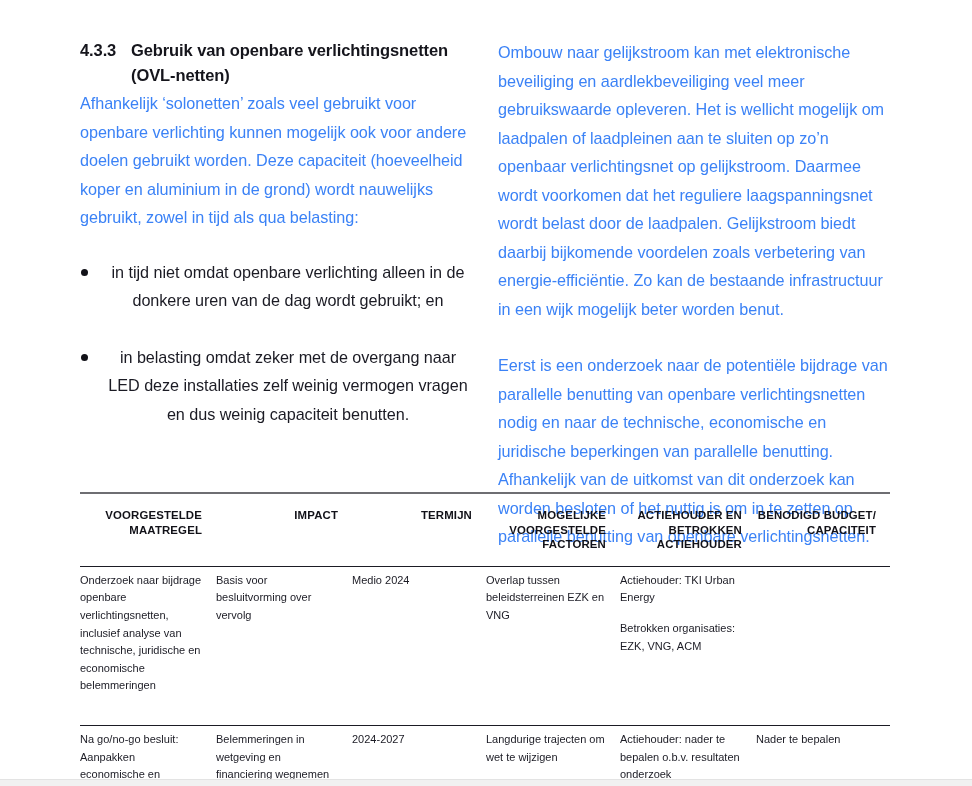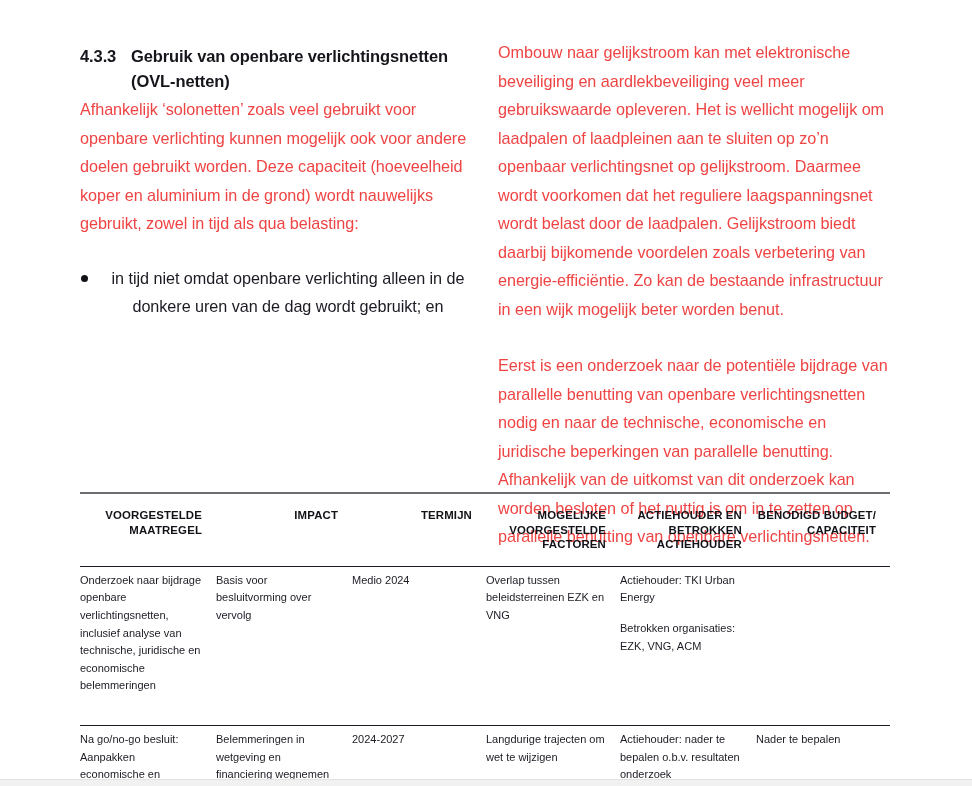--- a/index.html
+++ b/index.html
@@ -44,21 +44,21 @@
     top: 0;
     width: 972px;
     height: 480px;
   }
 
   .col {
     position: absolute;
     top: 38px;
     width: 392px;
   }
-  .col-left  { left: 80px; margin-top: 6px; }
+  .col-left  { left: 80px; }
   .col-right { left: 498px; }
 
   .sec-heading {
     font-size: 16.5px;
     font-weight: bold;
     line-height: 25px;
     letter-spacing: -0.1px;
     margin: 0 0 1px 0;
     padding-left: 51px;
     text-indent: -51px;
@@ -68,21 +68,21 @@
     display: inline-block;
     width: 51px;
     text-indent: 0;
   }
 
   p.body {
     font-size: 16.2px;
     line-height: 28.5px;
     margin: 0;
     letter-spacing: -0.05px;
-    color: #ef4444;
+    color: #3b82f6;
   }
   p.body + p.body { margin-top: 28px; }
 
   .bullets {
     list-style: none;
     margin: 26px 0 0 0;
     padding: 0;
   }
   .bullets li {
     position: relative;
@@ -162,20 +162,24 @@
 
     <div class="col col-left">
       <h3 class="sec-heading"><span class="num">4.3.3</span><span>Gebruik van openbare verlichtingsnetten (OVL-netten)</span></h3>
 
       <p class="body">Afhankelijk ‘solonetten’ zoals veel gebruikt voor openbare verlichting kunnen mogelijk ook voor andere doelen gebruikt worden. Deze capaciteit (hoeveelheid koper en aluminium in de grond) wordt nauwelijks gebruikt, zowel in tijd als qua belasting:</p>
 
       <ul class="bullets">
         <li>
           <span class="bullet-dot"></span>
           <span>in tijd niet omdat openbare verlichting alleen in de donkere uren van de dag wordt gebruikt; en</span>
+        </li>
+        <li>
+          <span class="bullet-dot"></span>
+          <span>in belasting omdat zeker met de overgang naar LED deze installaties zelf weinig vermogen vragen en dus weinig capaciteit benutten.</span>
         </li>
       </ul>
     </div>
 
     <div class="col col-right">
       <p class="body">Ombouw naar gelijkstroom kan met elektronische beveiliging en aardlekbeveiliging veel meer gebruikswaarde opleveren. Het is wellicht mogelijk om laadpalen of laadpleinen aan te sluiten op zo’n openbaar verlichtingsnet op gelijkstroom. Daarmee wordt voorkomen dat het reguliere laagspanningsnet wordt belast door de laadpalen. Gelijkstroom biedt daarbij bijkomende voordelen zoals verbetering van energie-efficiëntie. Zo kan de bestaande infrastructuur in een wijk mogelijk beter worden benut.</p>
       <p class="body">Eerst is een onderzoek naar de potentiële bijdrage van parallelle benutting van openbare verlichtingsnetten nodig en naar de technische, economische en juridische beperkingen van parallelle benutting. Afhankelijk van de uitkomst van dit onderzoek kan worden besloten of het nuttig is om in te zetten op parallelle benutting van openbare verlichtingsnetten.</p>
     </div>
 
   </div>

